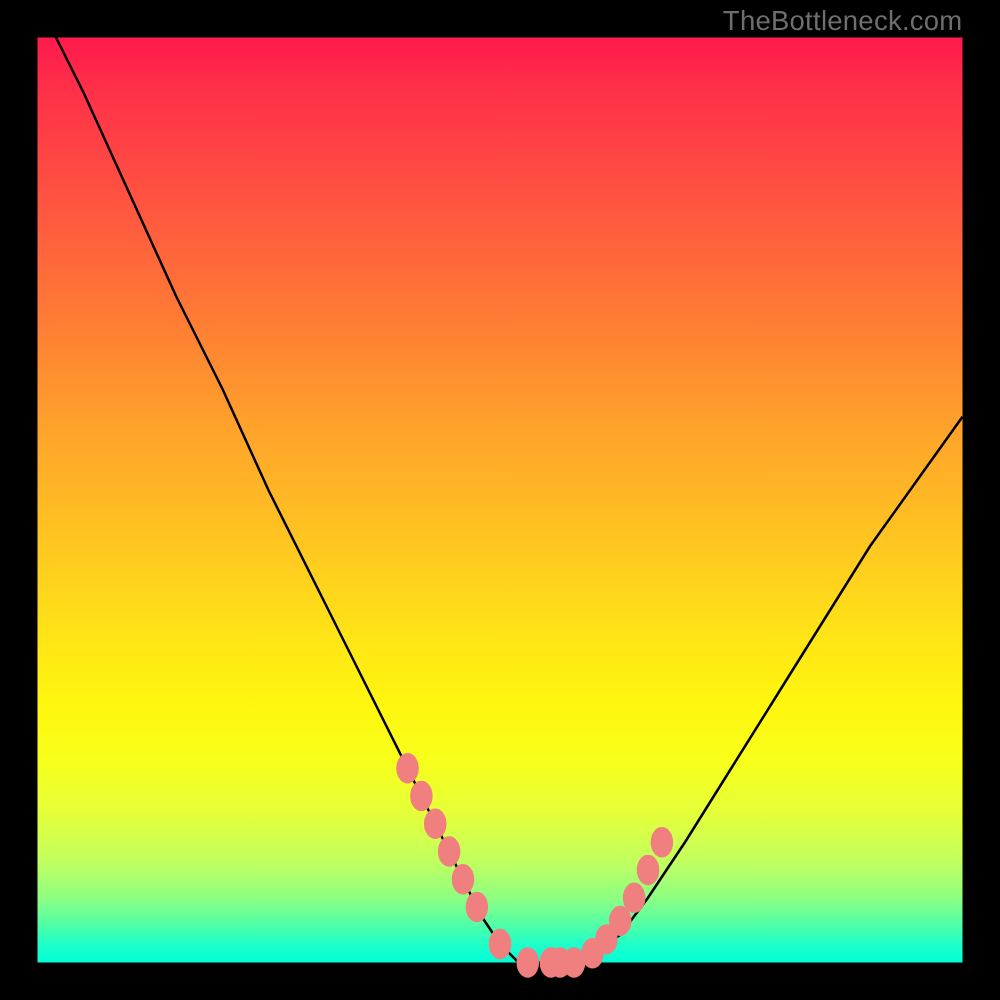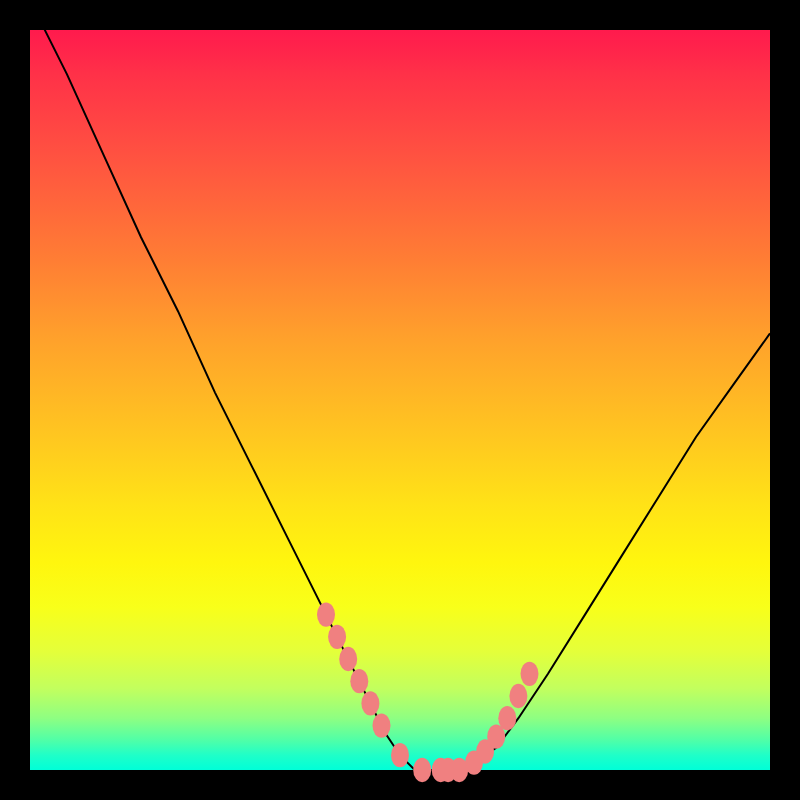--- a/index.html
+++ b/index.html
@@ -58,20 +58,21 @@
     top: 0;
     width: 740px;
     height: 740px;
     overflow: visible;
   }
 </style>
 </head>
 <body>
 
 <div class="frame">
+  <div class="watermark">TheBottleneck.com</div>
 
   <div class="plot">
     <svg class="curve" viewBox="0 0 740 740" preserveAspectRatio="none">
       <path id="curve-path" fill="none" stroke-width="2" stroke="#000000" d="M0.0 -29.6 L37.0 44.4 L74.0 125.8 L111.0 207.2 L148.0 281.2 L185.0 362.6 L222.0 436.6 L259.0 510.6 L296.0 584.6 L333.0 658.6 L355.2 703.0 L370.0 725.2 L384.8 740.0 L407.0 740.0 L429.2 740.0 L444.0 732.6 L466.2 717.8 L488.4 688.2 L518.0 643.8 L555.0 584.6 L592.0 525.4 L629.0 466.2 L666.0 407.0 L703.0 355.2 L740.0 303.4"></path>
       <g id="markers">
           <ellipse cx="296.0" cy="584.6" rx="9" ry="12.15" fill="#f08080"></ellipse>
           <ellipse cx="307.1" cy="606.8" rx="9" ry="12.15" fill="#f08080"></ellipse>
           <ellipse cx="318.2" cy="629.0" rx="9" ry="12.15" fill="#f08080"></ellipse>
           <ellipse cx="329.3" cy="651.2" rx="9" ry="12.15" fill="#f08080"></ellipse>
           <ellipse cx="340.4" cy="673.4" rx="9" ry="12.15" fill="#f08080"></ellipse>

